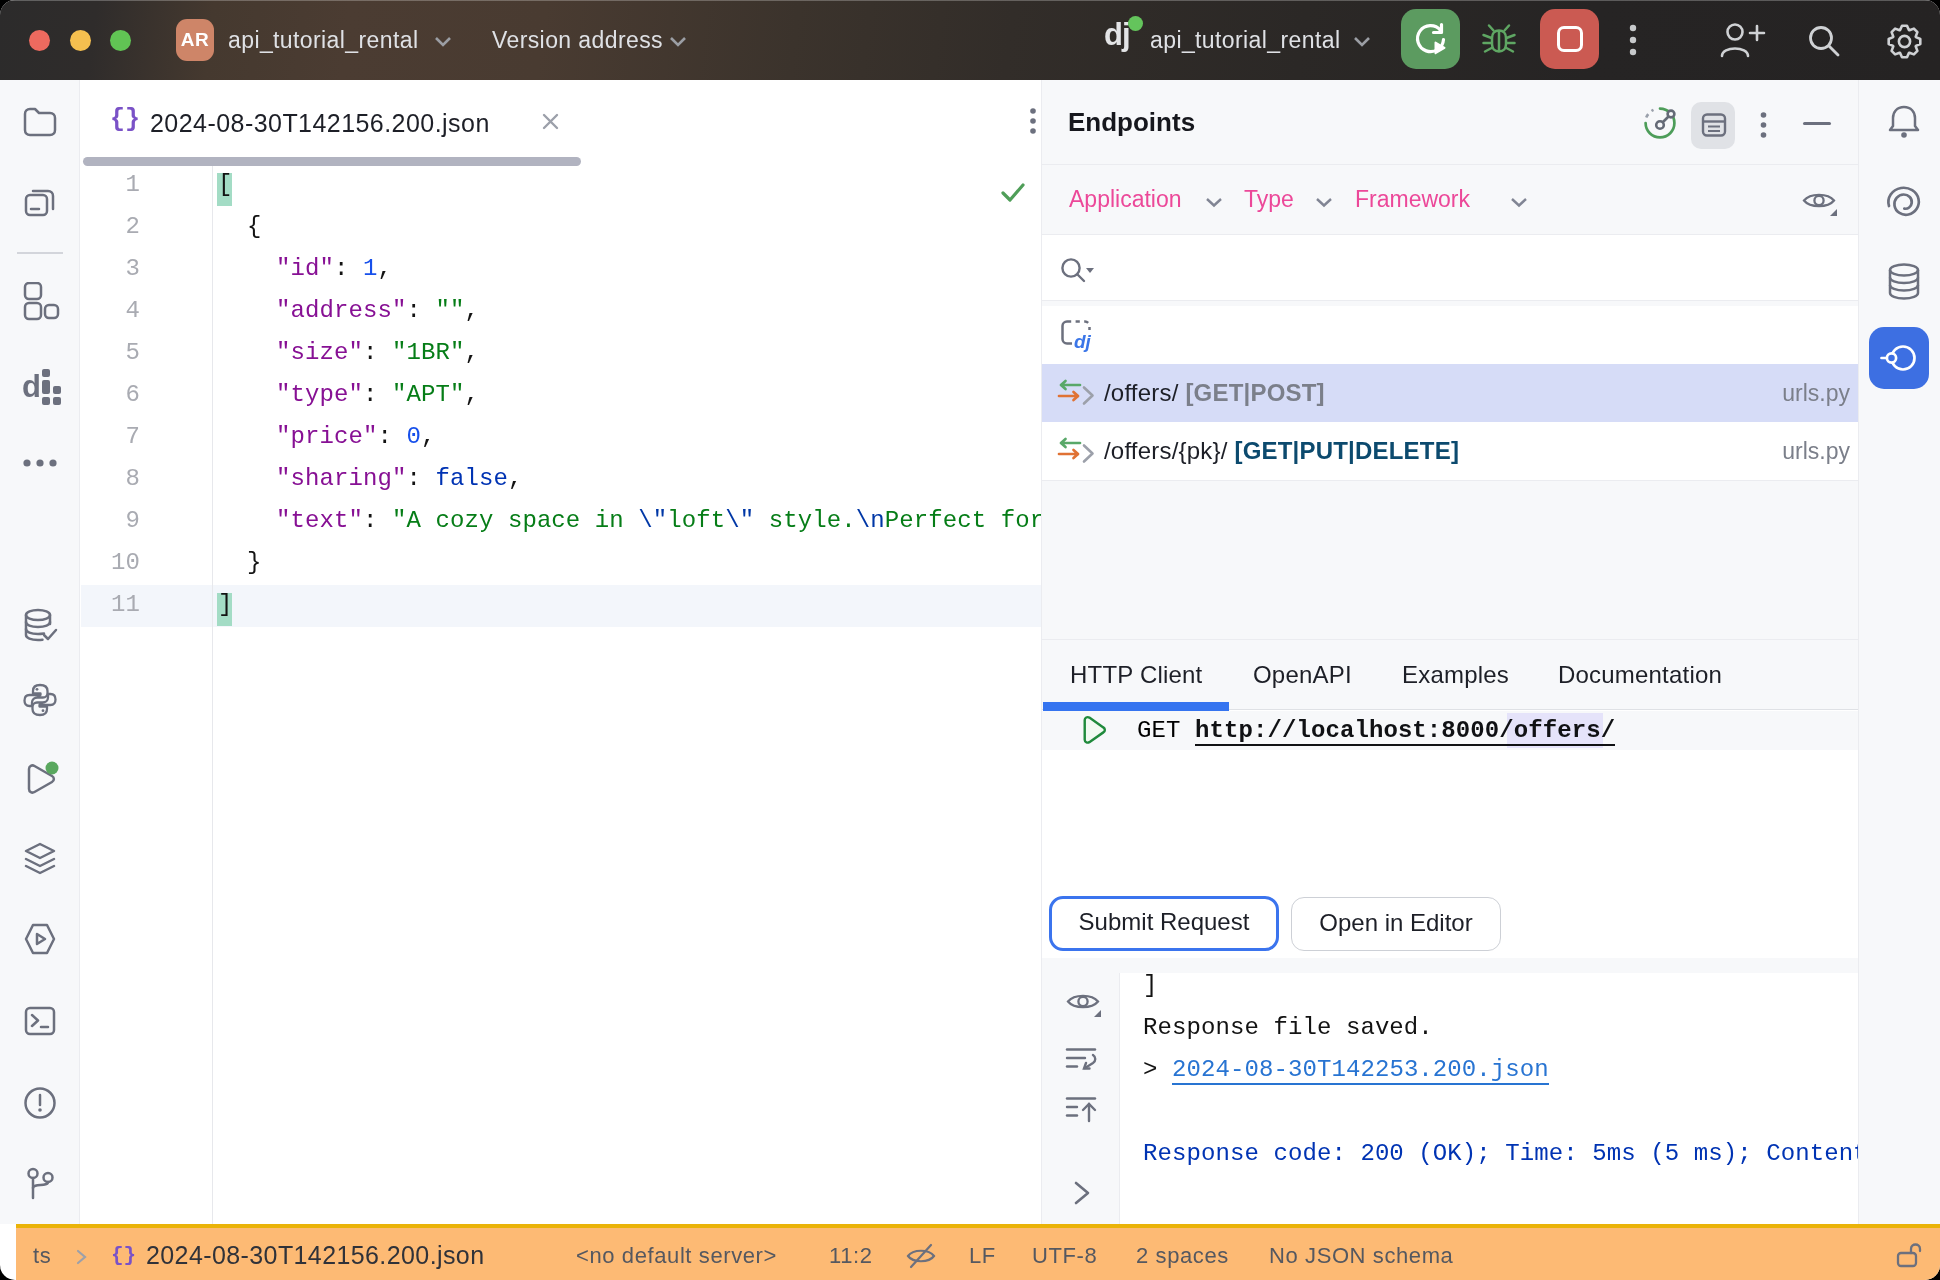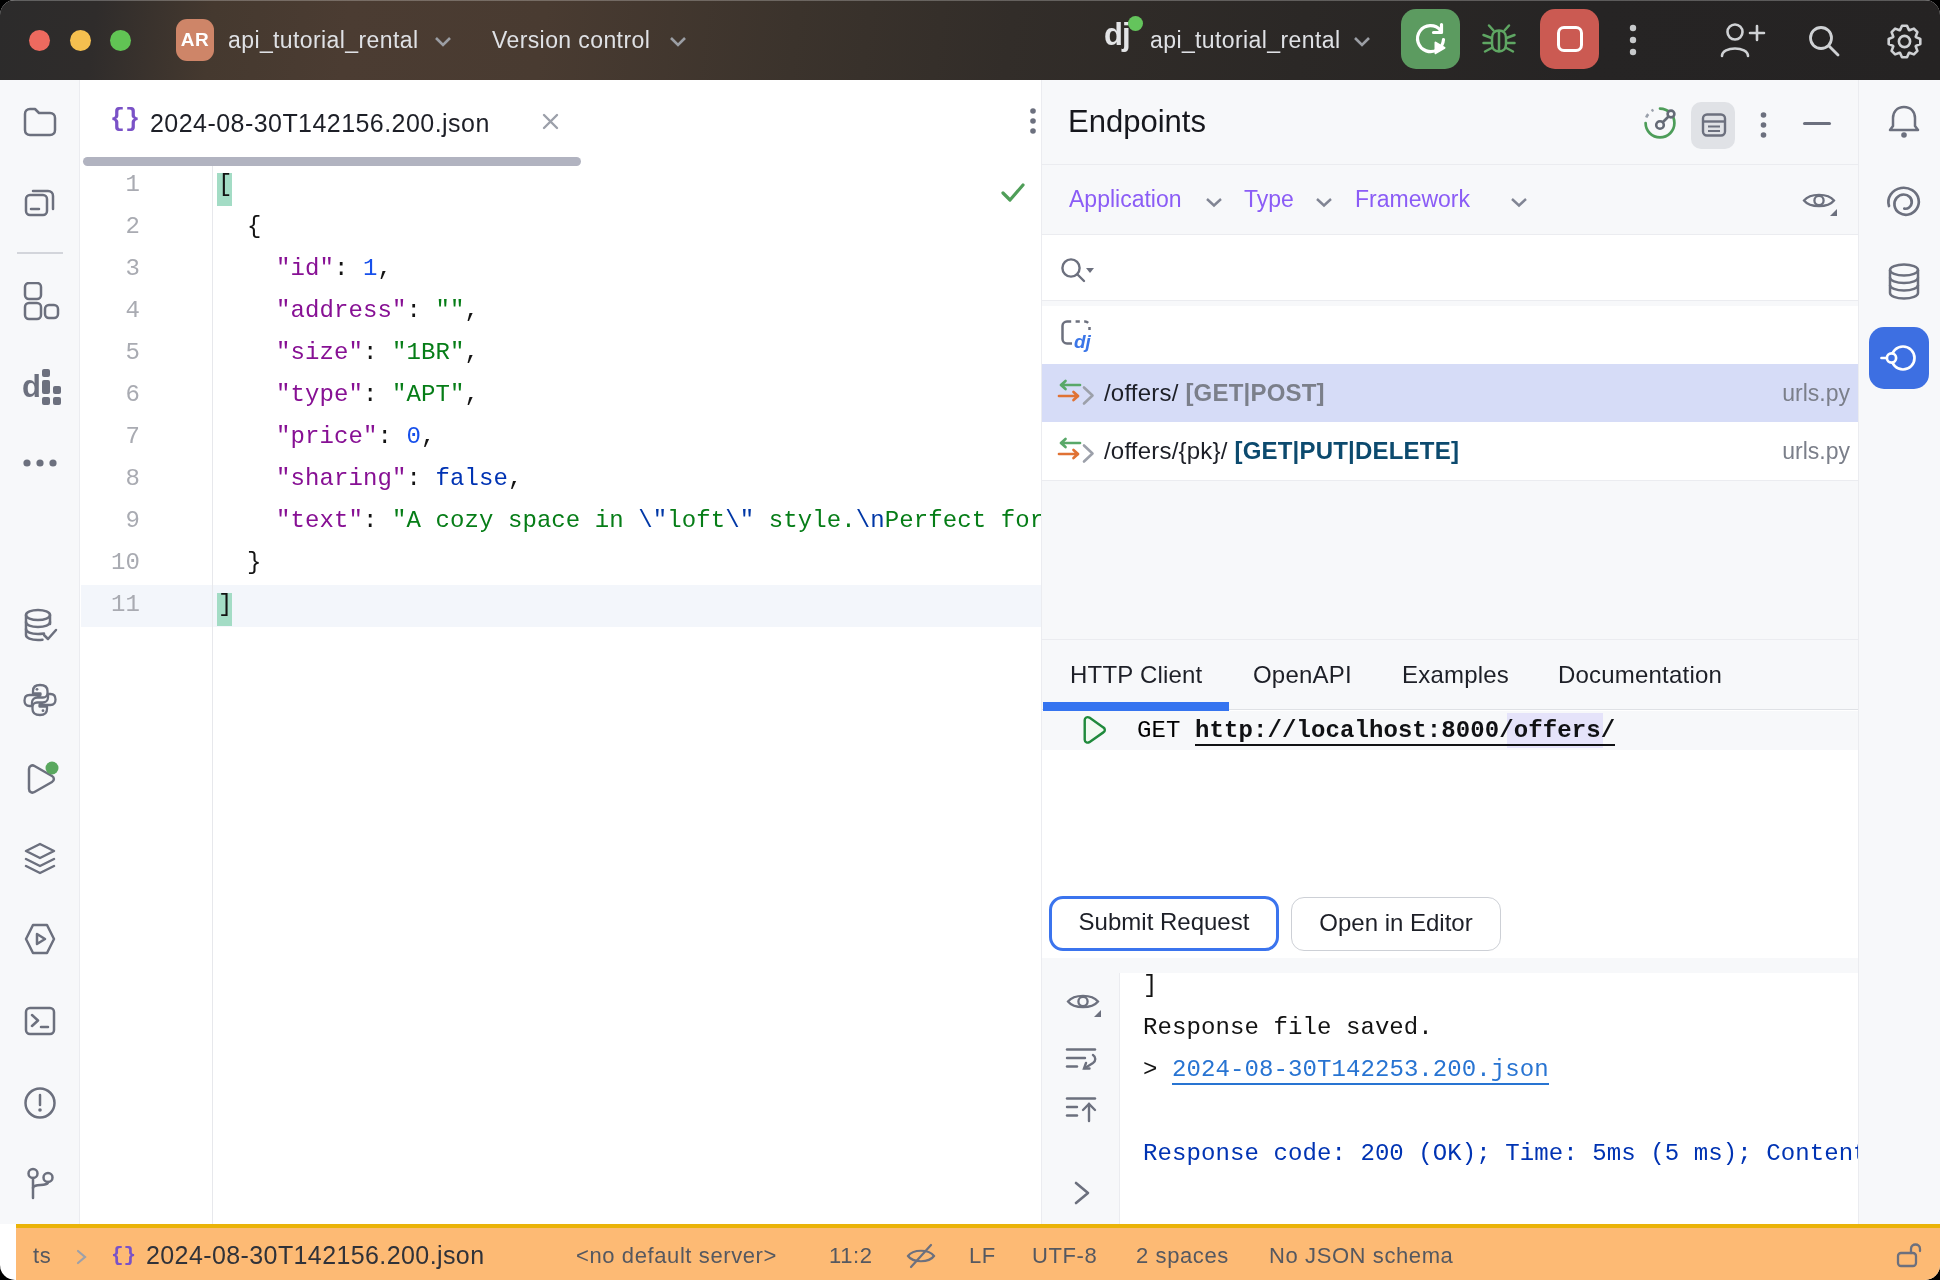--- a/index.html
+++ b/index.html
@@ -28,37 +28,37 @@
   
   .mono { font-family:"Liberation Mono", monospace; font-size:24px; letter-spacing:0.09px; }
   #code { left:137px; top:84px; line-height:42px; white-space:pre; color:#131313; }
   #gutter { left:0px; top:84px; width:59px; line-height:42px; text-align:right; color:#a9abb2; white-space:pre; }
   .k { color:#871094; } .s { color:#067d17; } .n { color:#1750eb; } .kw { color:#0033b3; } .esc { color:#0037a6; }
   .icon { stroke:#6c707e; stroke-width:2.5; fill:none; stroke-linecap:round; stroke-linejoin:round; }
   .licon { left:20px; width:40px; height:40px; }
   
   .divh { left:0; width:818px; height:1px; background:#ebecf0; }
   .ptext { color:#1d1f27; font-size:24px; letter-spacing:0.2px; }
-  .gray { color:#8b5cf6; }
+  .gray { color:#ec4899; }
   .row { left:0; width:817px; height:58px; position:absolute; }
 </style>
 </head>
 <body>
 <div id="win">
 
   <div class="abs" id="titlebar">
     <div class="abs tl" style="left:28.5px; background:#ee6a5f;"></div>
     <div class="abs tl" style="left:69.5px; background:#f5bf4f;"></div>
     <div class="abs tl" style="left:109.5px; background:#61c454;"></div>
     <div class="abs" id="arChip">AR</div>
     <div class="abs tbtext" style="left:228px; font-weight:500;">api_tutorial_rental</div>
     <svg class="abs" style="left:433px; top:36px;" width="20" height="12">
         <polyline class="chev" points="3,2 10,9 17,2"></polyline>
       </svg>
-    <div class="abs tbtext" style="left:492px;">Version control</div>
+    <div class="abs tbtext" style="left:492px;">Version address</div>
     <svg class="abs" style="left:668px; top:36px;" width="20" height="12">
         <polyline class="chev" points="3,2 10,9 17,2"></polyline>
       </svg>
 
     <div class="abs" style="left:1104px; top:17px; color:#e3e4e6; font-size:31px; font-weight:bold; letter-spacing:-1px;">dj</div>
     <div class="abs" style="left:1128px; top:16px; width:15px; height:15px; border-radius:50%; background:#64c45c;"></div>
     <div class="abs tbtext" style="left:1150px;">api_tutorial_rental</div>
     <svg class="abs" style="left:1352px; top:36px;" width="20" height="12">
         <polyline class="chev" points="3,2 10,9 17,2"></polyline>
       </svg>
@@ -235,21 +235,21 @@
   }
 ]</div>
     <svg class="abs" style="left:920px; top:102px;" width="24" height="22">
         <path d="M2 11 L9 18 L22 3" stroke="#4f9e58" stroke-width="3.2" fill="none" stroke-linecap="round" stroke-linejoin="round"></path>
       </svg>
   </div>
 
   <div class="abs" id="panel">
 
     <div class="abs" style="left:0; top:0; width:817px; height:84px; background:#f7f8fa;"></div>
-    <div class="abs" style="left:26px; top:0; height:84px; line-height:84px; color:#16171d; font-size:31px; font-weight:normal;">Endpoints</div>
+    <div class="abs" style="left:26px; top:0; height:84px; line-height:84px; color:#16171d; font-size:26px; font-weight:bold;">Endpoints</div>
     <svg class="abs" style="left:601px; top:26px;" width="36" height="36" viewBox="0 0 36 36">
       <path d="M3.2 11.5 A15 15 0 0 1 10.5 3.9" stroke="#9aa0ab" stroke-width="2.6" fill="none" stroke-dasharray="4 4.4"></path>
       <path d="M2.6 17 A14.4 14.4 0 1 0 17 2.6" stroke="#4d9d59" stroke-width="2.7" fill="none" stroke-linecap="round"></path>
       <path d="M17 19 L27 9" stroke="#646a76" stroke-width="2.6"></path>
       <circle cx="17" cy="19" r="3.8" stroke="#646a76" stroke-width="2.6" fill="#f7f8fa"></circle>
       <circle cx="28" cy="8" r="3.4" stroke="#646a76" stroke-width="2.6" fill="#f7f8fa"></circle>
     </svg>
     <div class="abs" style="left:649px; top:22px; width:44px; height:47px; border-radius:10px; background:#e0e2e6;"></div>
     <svg class="abs" style="left:658px; top:31px;" width="28" height="28" viewBox="0 0 28 28">
       <rect x="3" y="3.5" width="22" height="21" rx="4" stroke="#6c707e" stroke-width="2.4" fill="none"></rect>

